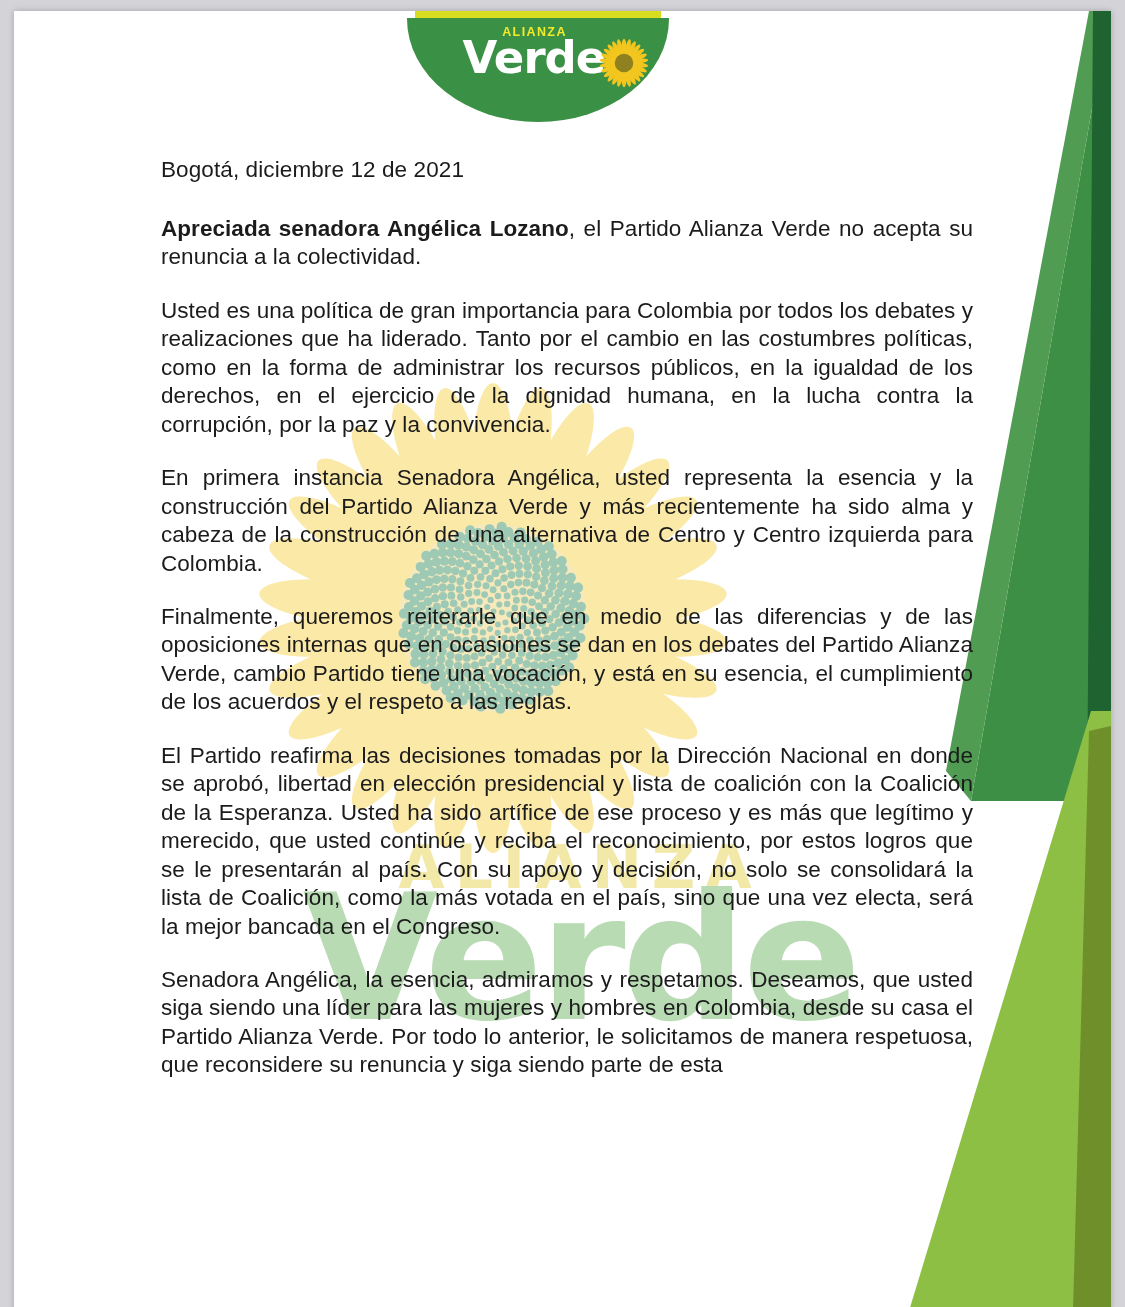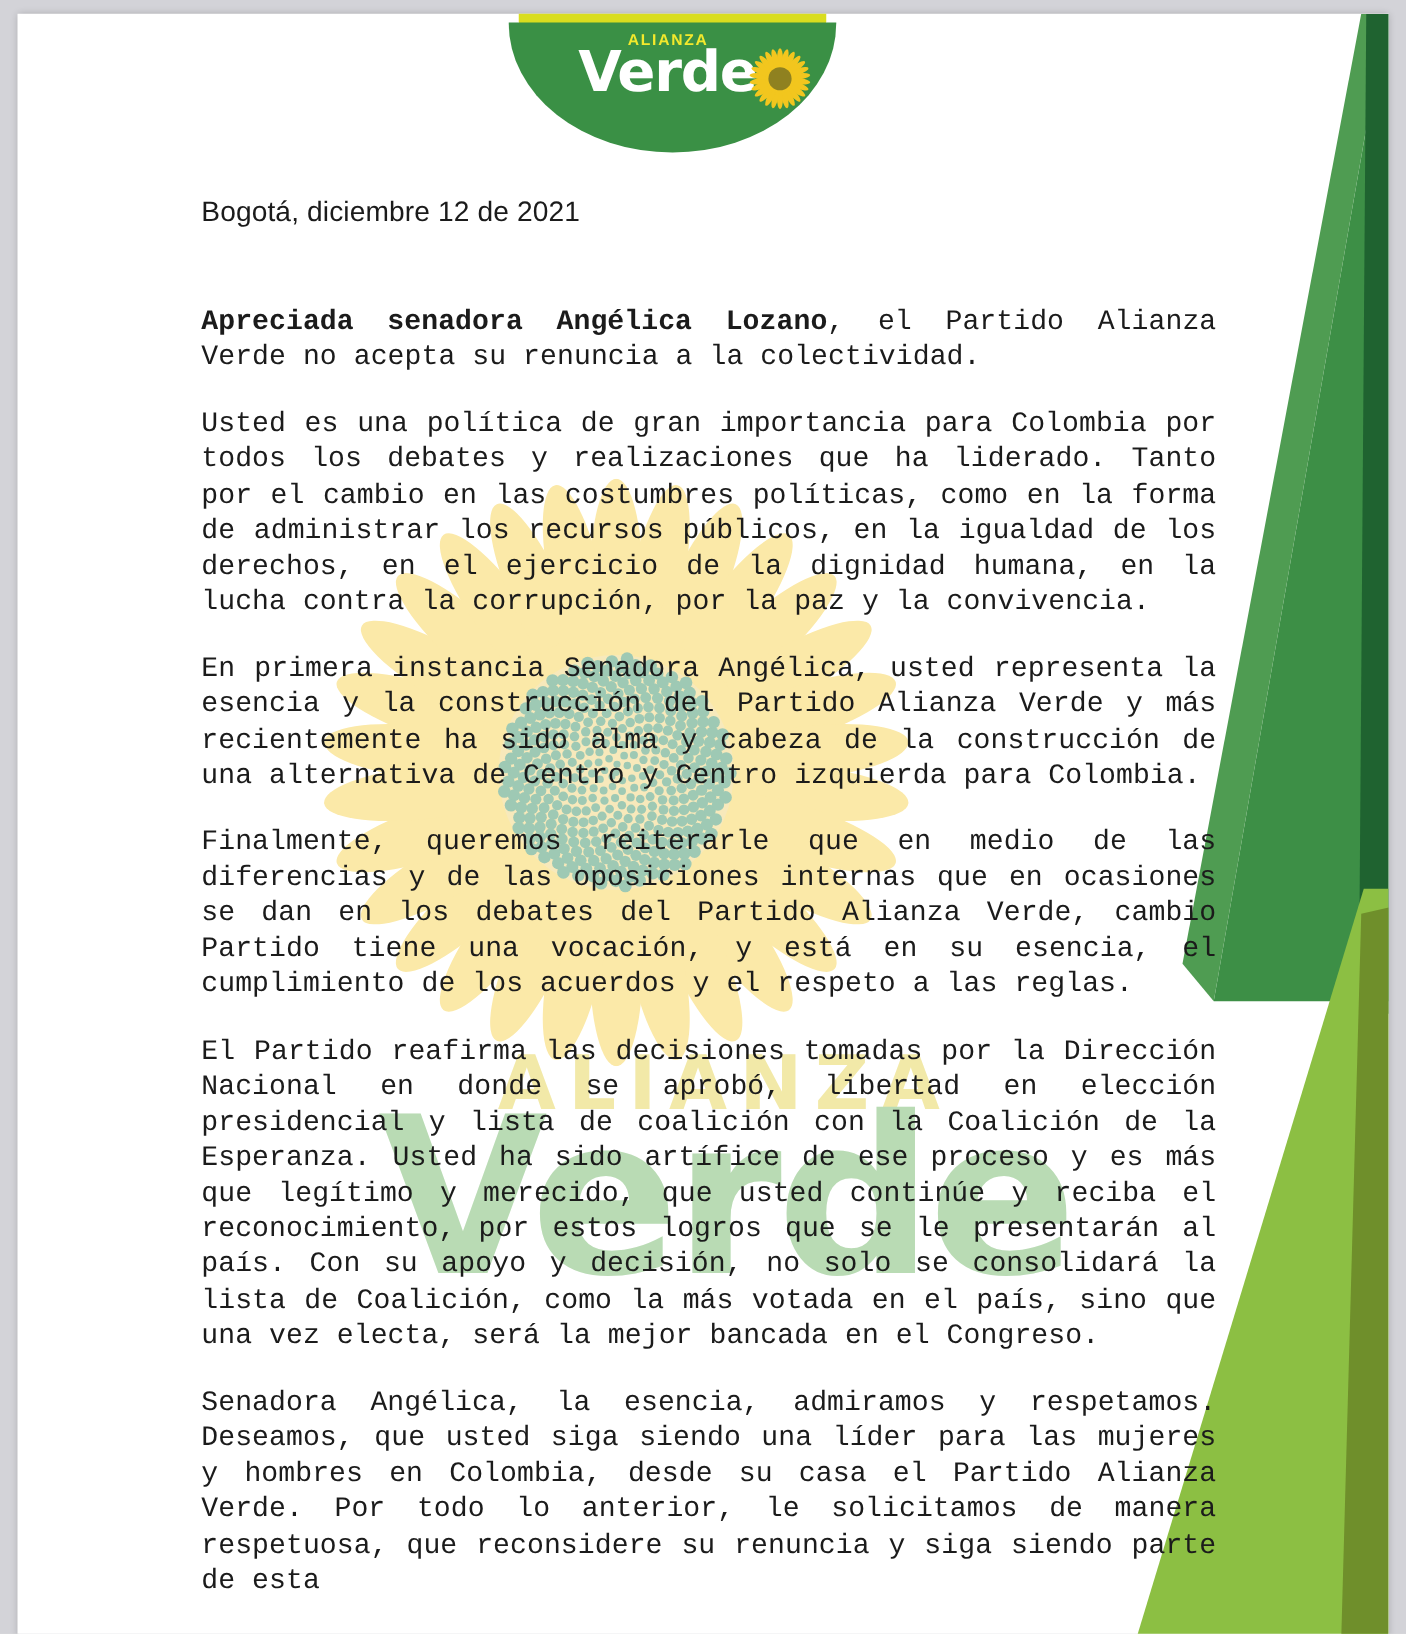--- a/index.html
+++ b/index.html
@@ -152,21 +152,21 @@
     top: 12px;
     width: 812px;
     z-index: 5;
   }
   .date-line {
     margin-top: 134px;
     font-size: 22.5px;
     color: #1b1b1b;
     letter-spacing: 0.1px;
   }
-  .body-text { margin-top: 60px; font-family: Liberation Mono, monospace; }
+  .body-text { margin-top: 32px; }
   .para {
     font-size: 22.5px;
     line-height: 1.265;
     color: #1b1b1b;
     text-align: justify;
     margin: 0 0 25px 0;
     letter-spacing: 0.05px;
   }
   .para:last-child { margin-bottom: 0; }
   .para b { font-weight: bold; }

